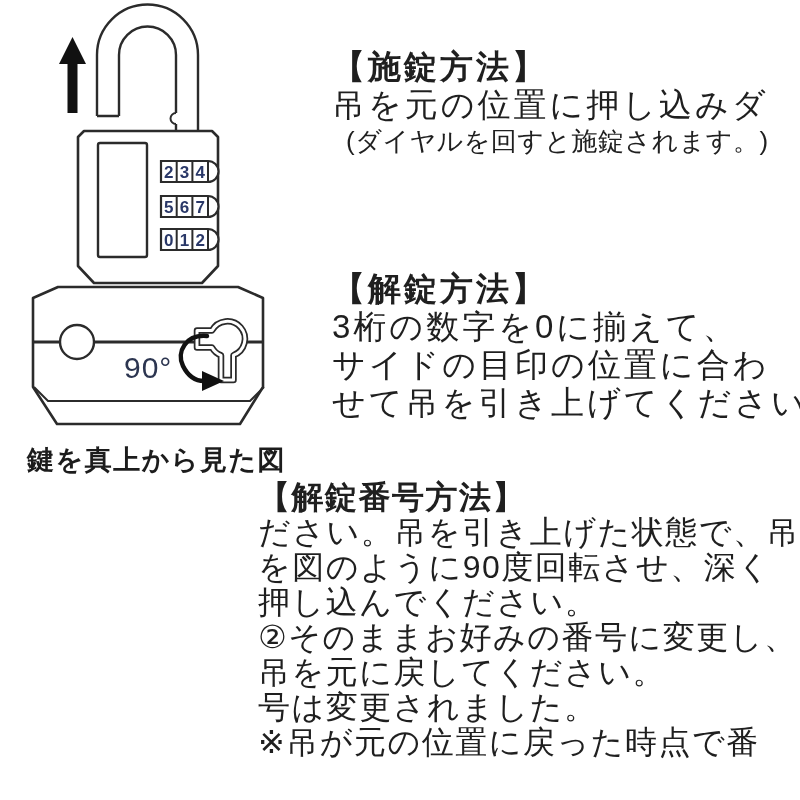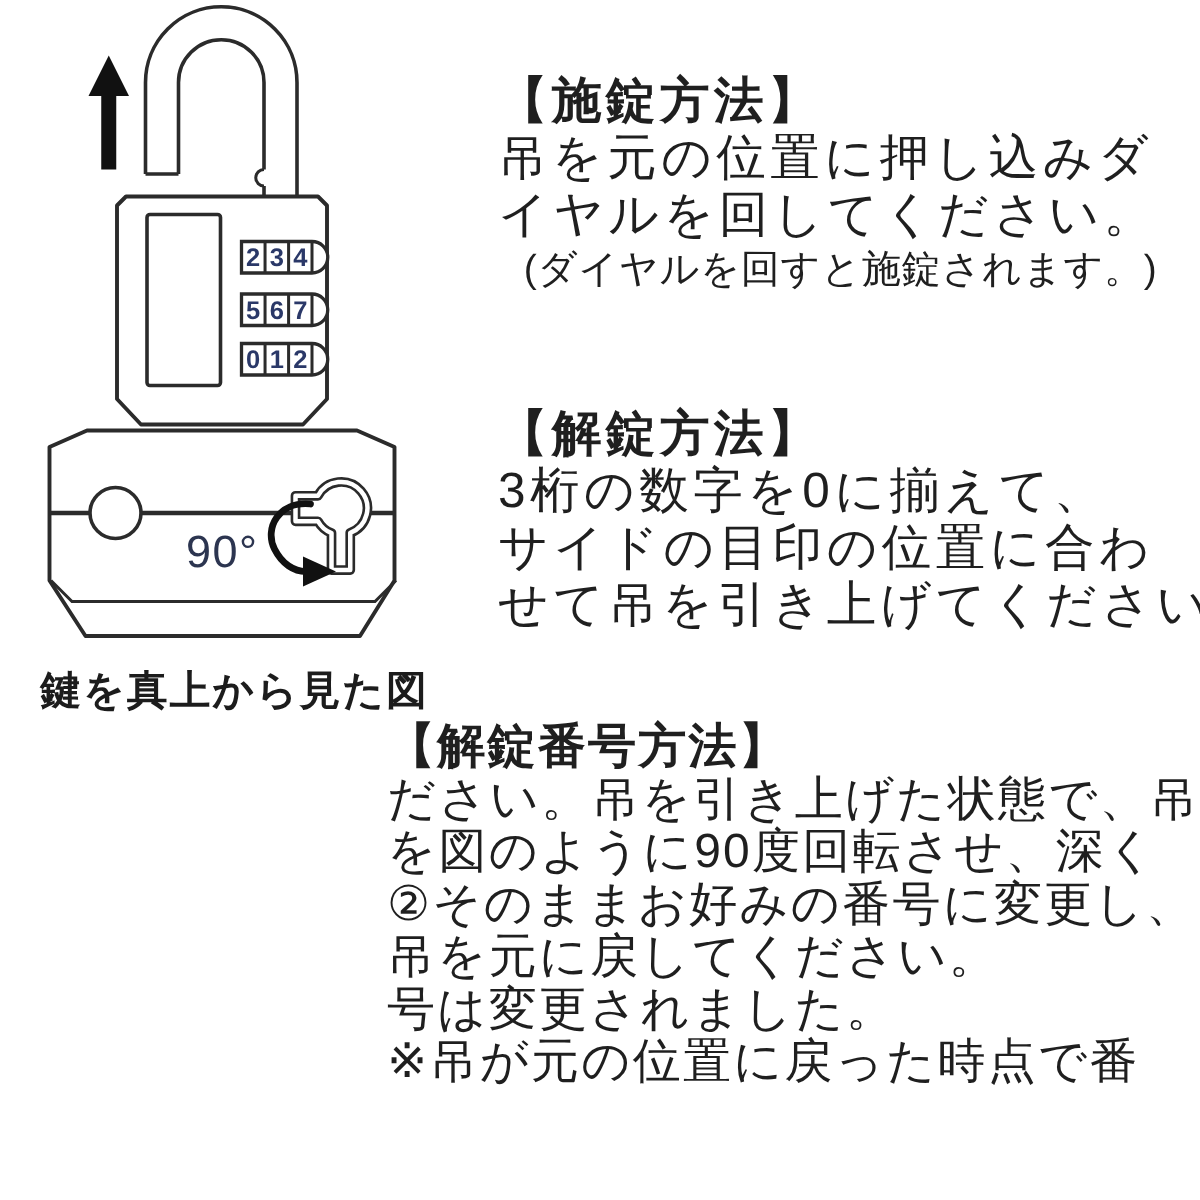--- a/index.html
+++ b/index.html
@@ -83,34 +83,34 @@
       </g>
       <text class="deg" x="124" y="378">90°</text>
     </g>
   </svg>
 
   <div class="caption">鍵を真上から見た図</div>
 
   <div id="block-locking" class="block b12">
     <div class="hd">【施錠方法】</div>
     <div>吊を元の位置に押し込みダ</div>
-    <div>イヤルを回してください。</div>
     <div class="note">(ダイヤルを回すと施錠されます。)</div>
   </div>
 
   <div id="block-unlocking" class="block b12">
     <div class="hd">【解錠方法】</div>
     <div>3桁の数字を0に揃えて、</div>
     <div>サイドの目印の位置に合わ</div>
     <div>せて吊を引き上げてください。</div>
   </div>
 
   <div id="block-renumber" class="block b3">
     <div class="hd">【解錠番号方法】</div>
     <div>ださい。吊を引き上げた状態で、吊</div>
     <div>を図のように90度回転させ、深く</div>
+    <div>押し込んでください。</div>
     <div>②そのままお好みの番号に変更し、</div>
     <div>吊を元に戻してください。</div>
     <div>号は変更されました。</div>
     <div>※吊が元の位置に戻った時点で番</div>
   </div>
 
 </div>
 
 </body></html>

